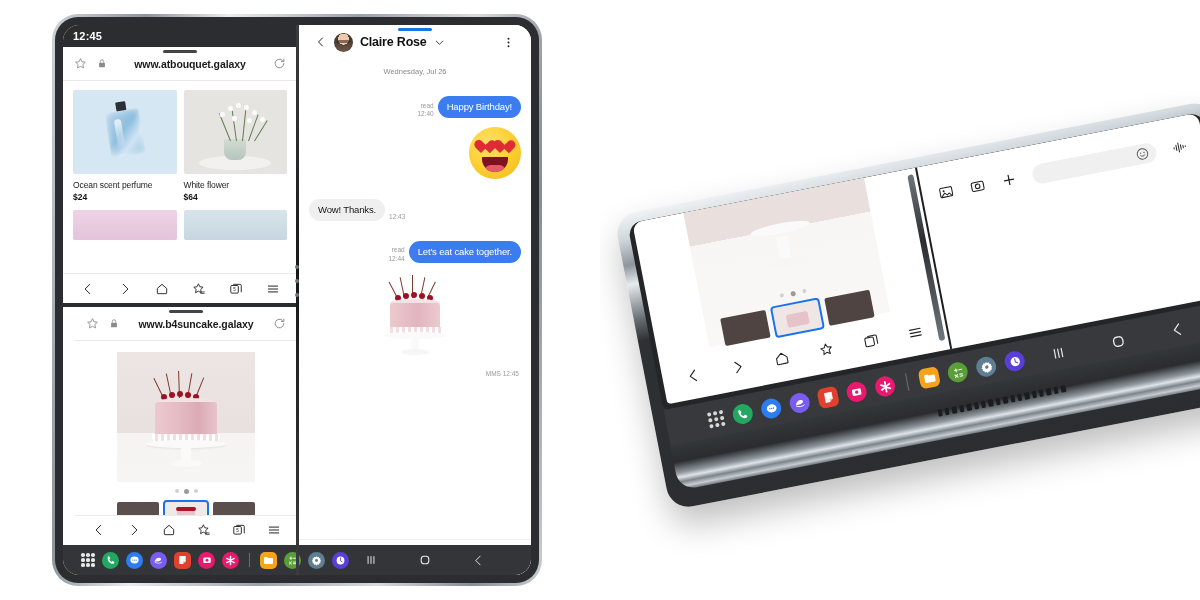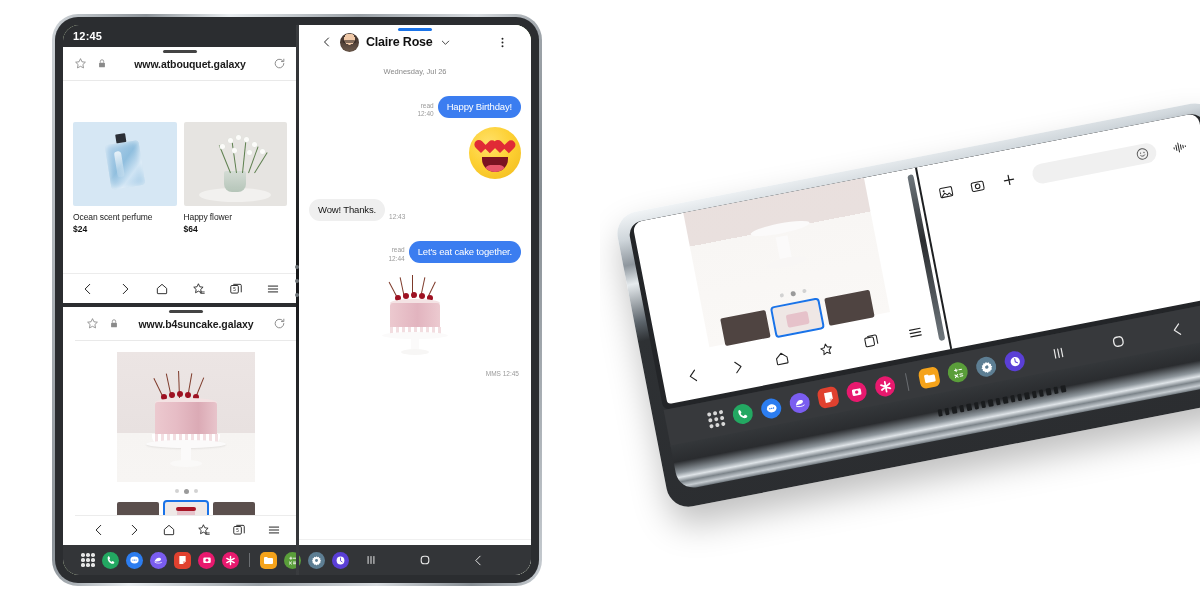--- a/index.html
+++ b/index.html
@@ -81,21 +81,21 @@
     position: relative;
     display: flex; flex-direction: column;
     background: #ffffff;
     overflow: hidden;
   }
   .pane-left  { width: 50%; }
   .pane-right { width: 50%; border-left: 2px solid #1d1f21; }
 
   .pane-left-stack { display: flex; flex-direction: column; height: 100%; }
   .win { position: relative; background: #fff; overflow: hidden; display: flex; flex-direction: column; }
-  .win-top { height: 51.5%; gap: 32px; }
+  .win-top { height: 51.5%; }
   .win-bot { height: 48.5%; border-top: 4px solid #2b2d30; padding-left: 12px; }
 
   
   .url-bar {
     height: 34px; flex: none;
     display: flex; align-items: center;
     padding: 0 11px; gap: 10px;
     background: #fff;
     border-bottom: 1px solid #e9e9e9;
     position: relative;
@@ -205,21 +205,21 @@
   .bnav {
     height: 30px; flex: none;
     display:flex; align-items:center; justify-content:space-around;
     border-top:1px solid #ececec; background:#fff; padding:0 6px;
   }
 
   
   .msg-head {
     height: 34px; flex:none;
     display:flex; align-items:center; gap:7px;
-    padding: 0 22px; background:#fff; position:relative;
+    padding: 0 16px; background:#fff; position:relative;
   }
   .msg-grip {
     position:absolute; left:50%; margin-left:-17px; top:3px;
     width:34px; height:3px; border-radius:2px; background:#1a73e8;
   }
   .avatar {
     width:19px; height:19px; border-radius:50%;
     background: radial-gradient(circle at 50% 32%, #f0c9a8 0 34%, transparent 35%),
                 linear-gradient(180deg,#4a3b33 0 40%, #6d5a4c 100%);
     flex:none; overflow:hidden; position:relative;
@@ -428,21 +428,21 @@
                       <div class="stem" style="left:70px;bottom:33px;height:24px;transform:rotate(32deg)"></div>
                       <div class="bloom" style="left:36px;top:22px"></div>
                       <div class="bloom" style="left:44px;top:16px"></div>
                       <div class="bloom" style="left:52px;top:13px"></div>
                       <div class="bloom" style="left:60px;top:15px"></div>
                       <div class="bloom" style="left:68px;top:20px"></div>
                       <div class="bloom" style="left:76px;top:27px"></div>
                       <div class="bloom" style="left:48px;top:26px"></div>
                       <div class="bloom" style="left:63px;top:28px"></div>
                     </div>
-                    <div class="prod-title">Happy flower</div>
+                    <div class="prod-title">White flower</div>
                     <div class="prod-price">$64</div>
                   </div>
                 </div>
 
                 <div class="swatch-row">
                   <div class="swatch" style="background:linear-gradient(180deg,#eed3e6,#e3c4da)"></div>
                   <div class="swatch" style="background:linear-gradient(180deg,#d8e4ea,#c6d6e0)"></div>
                 </div>
               </div>
 

